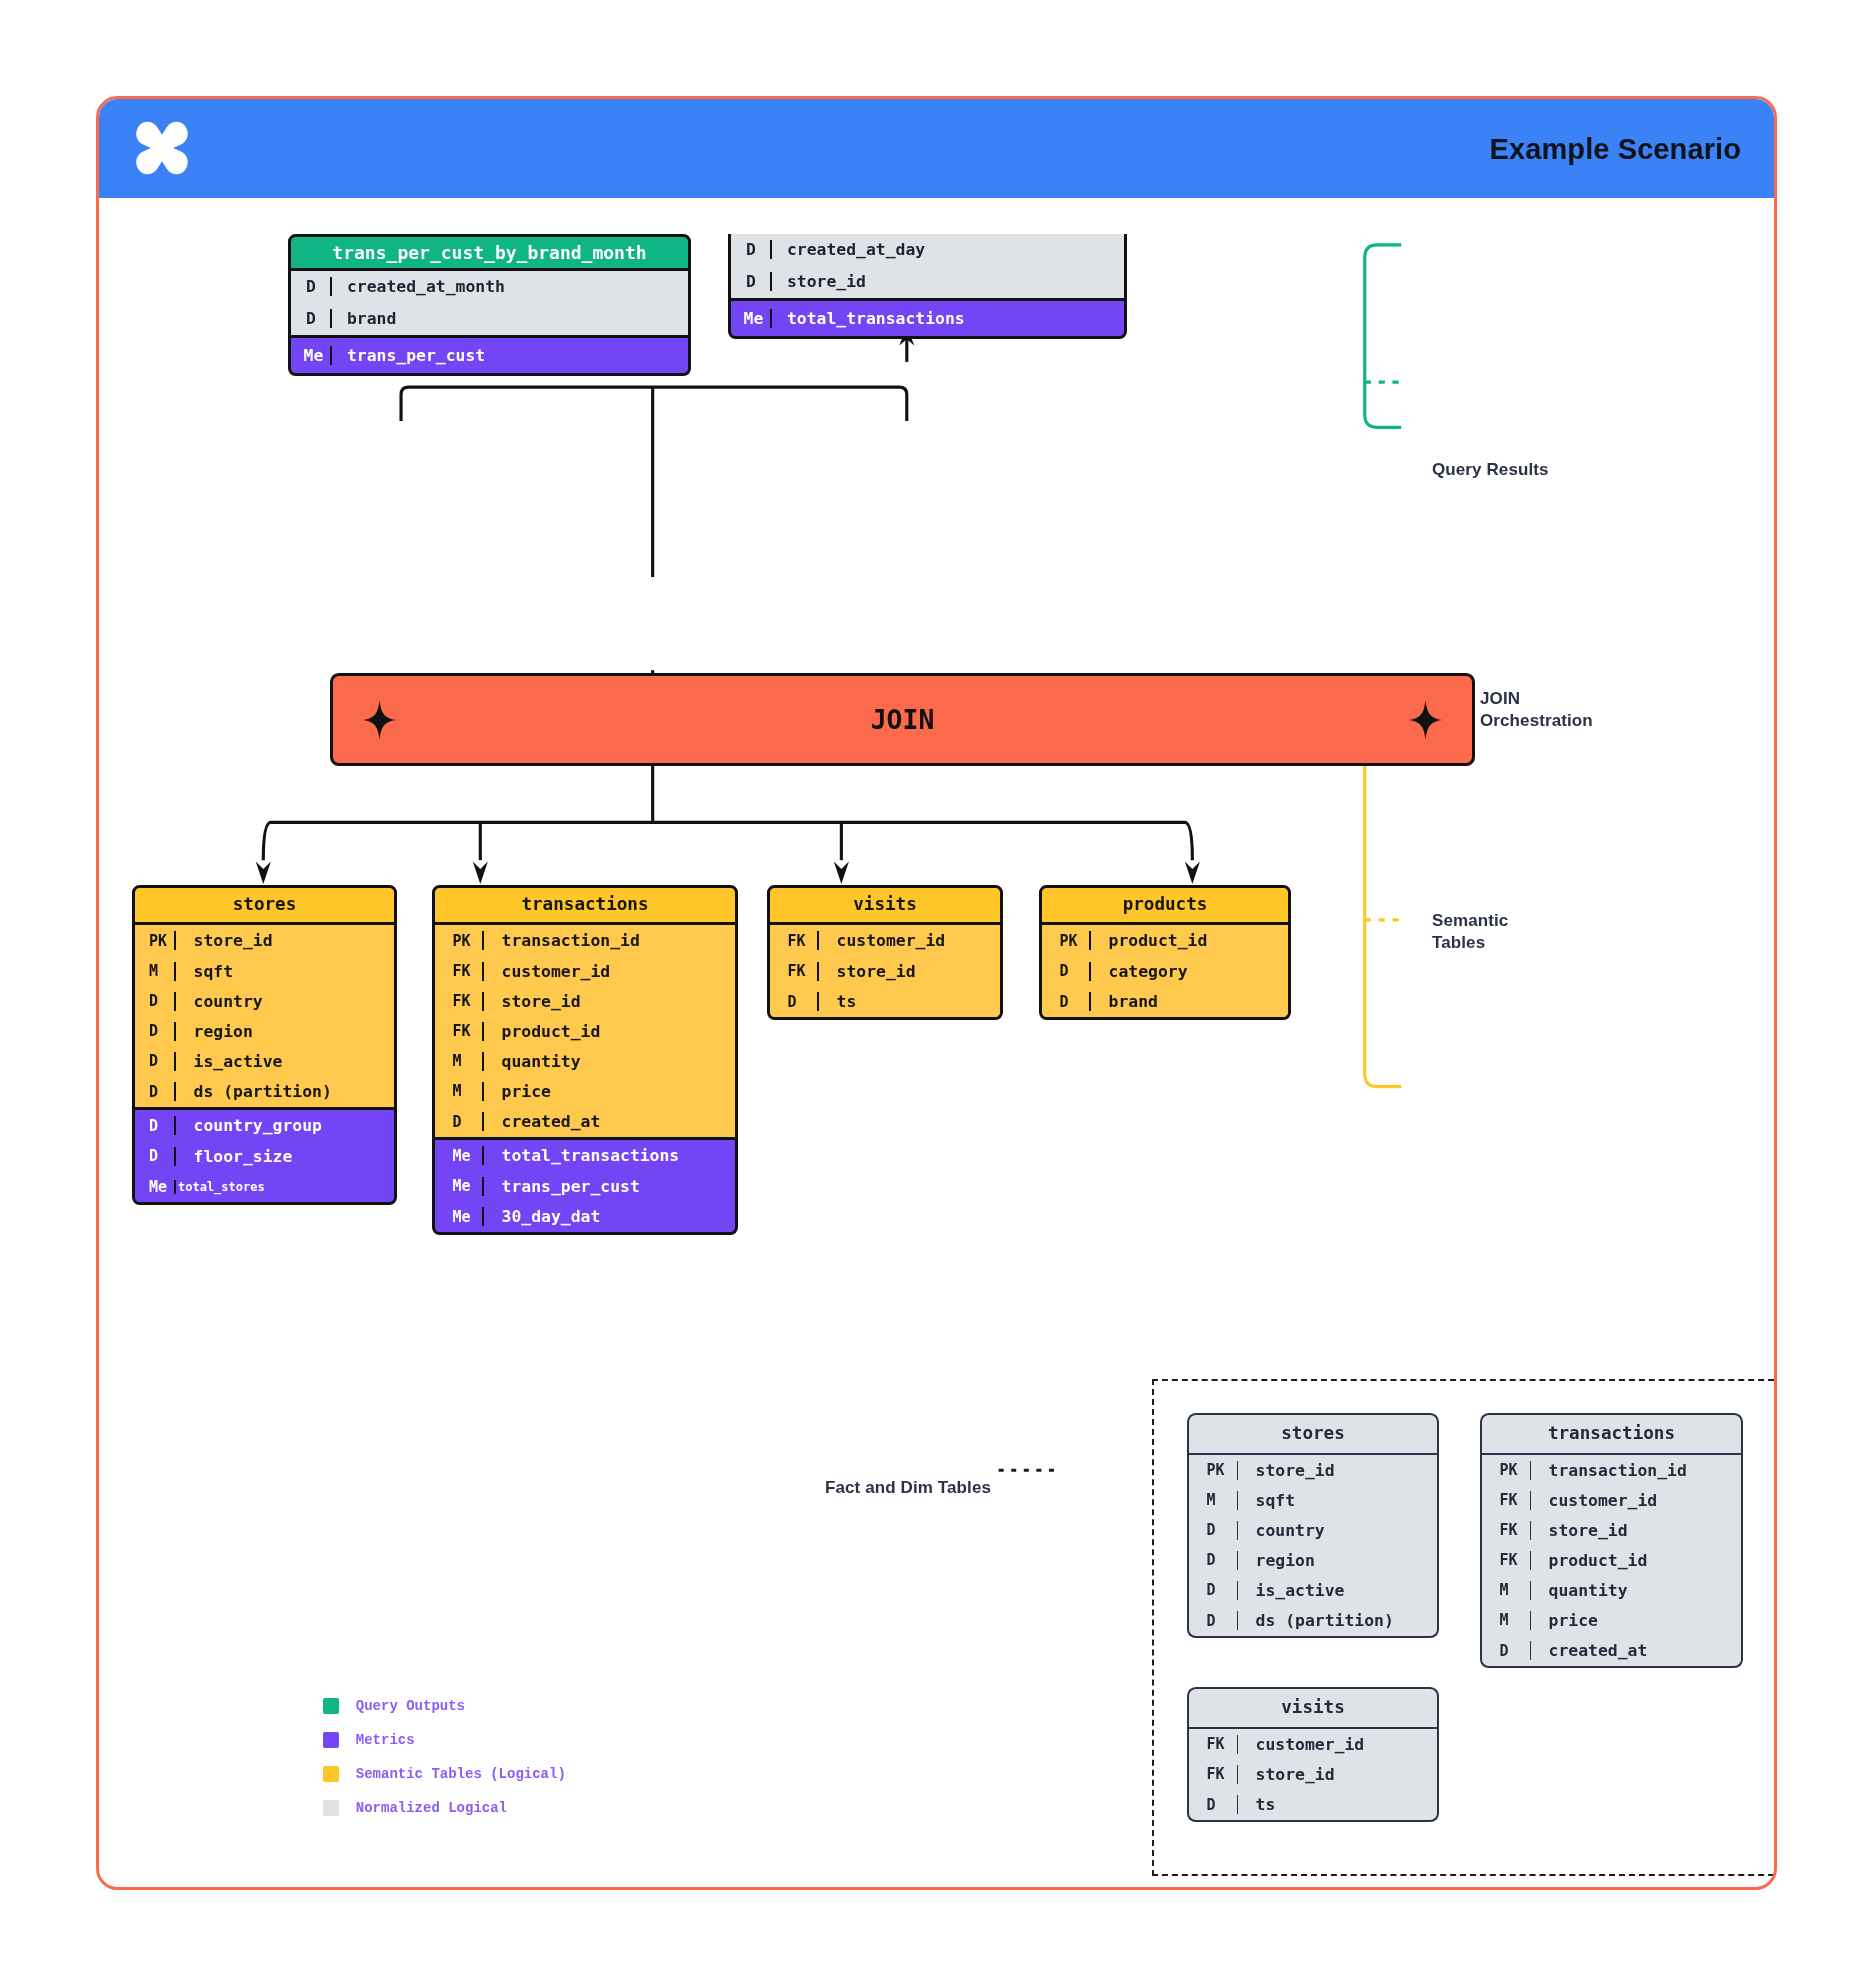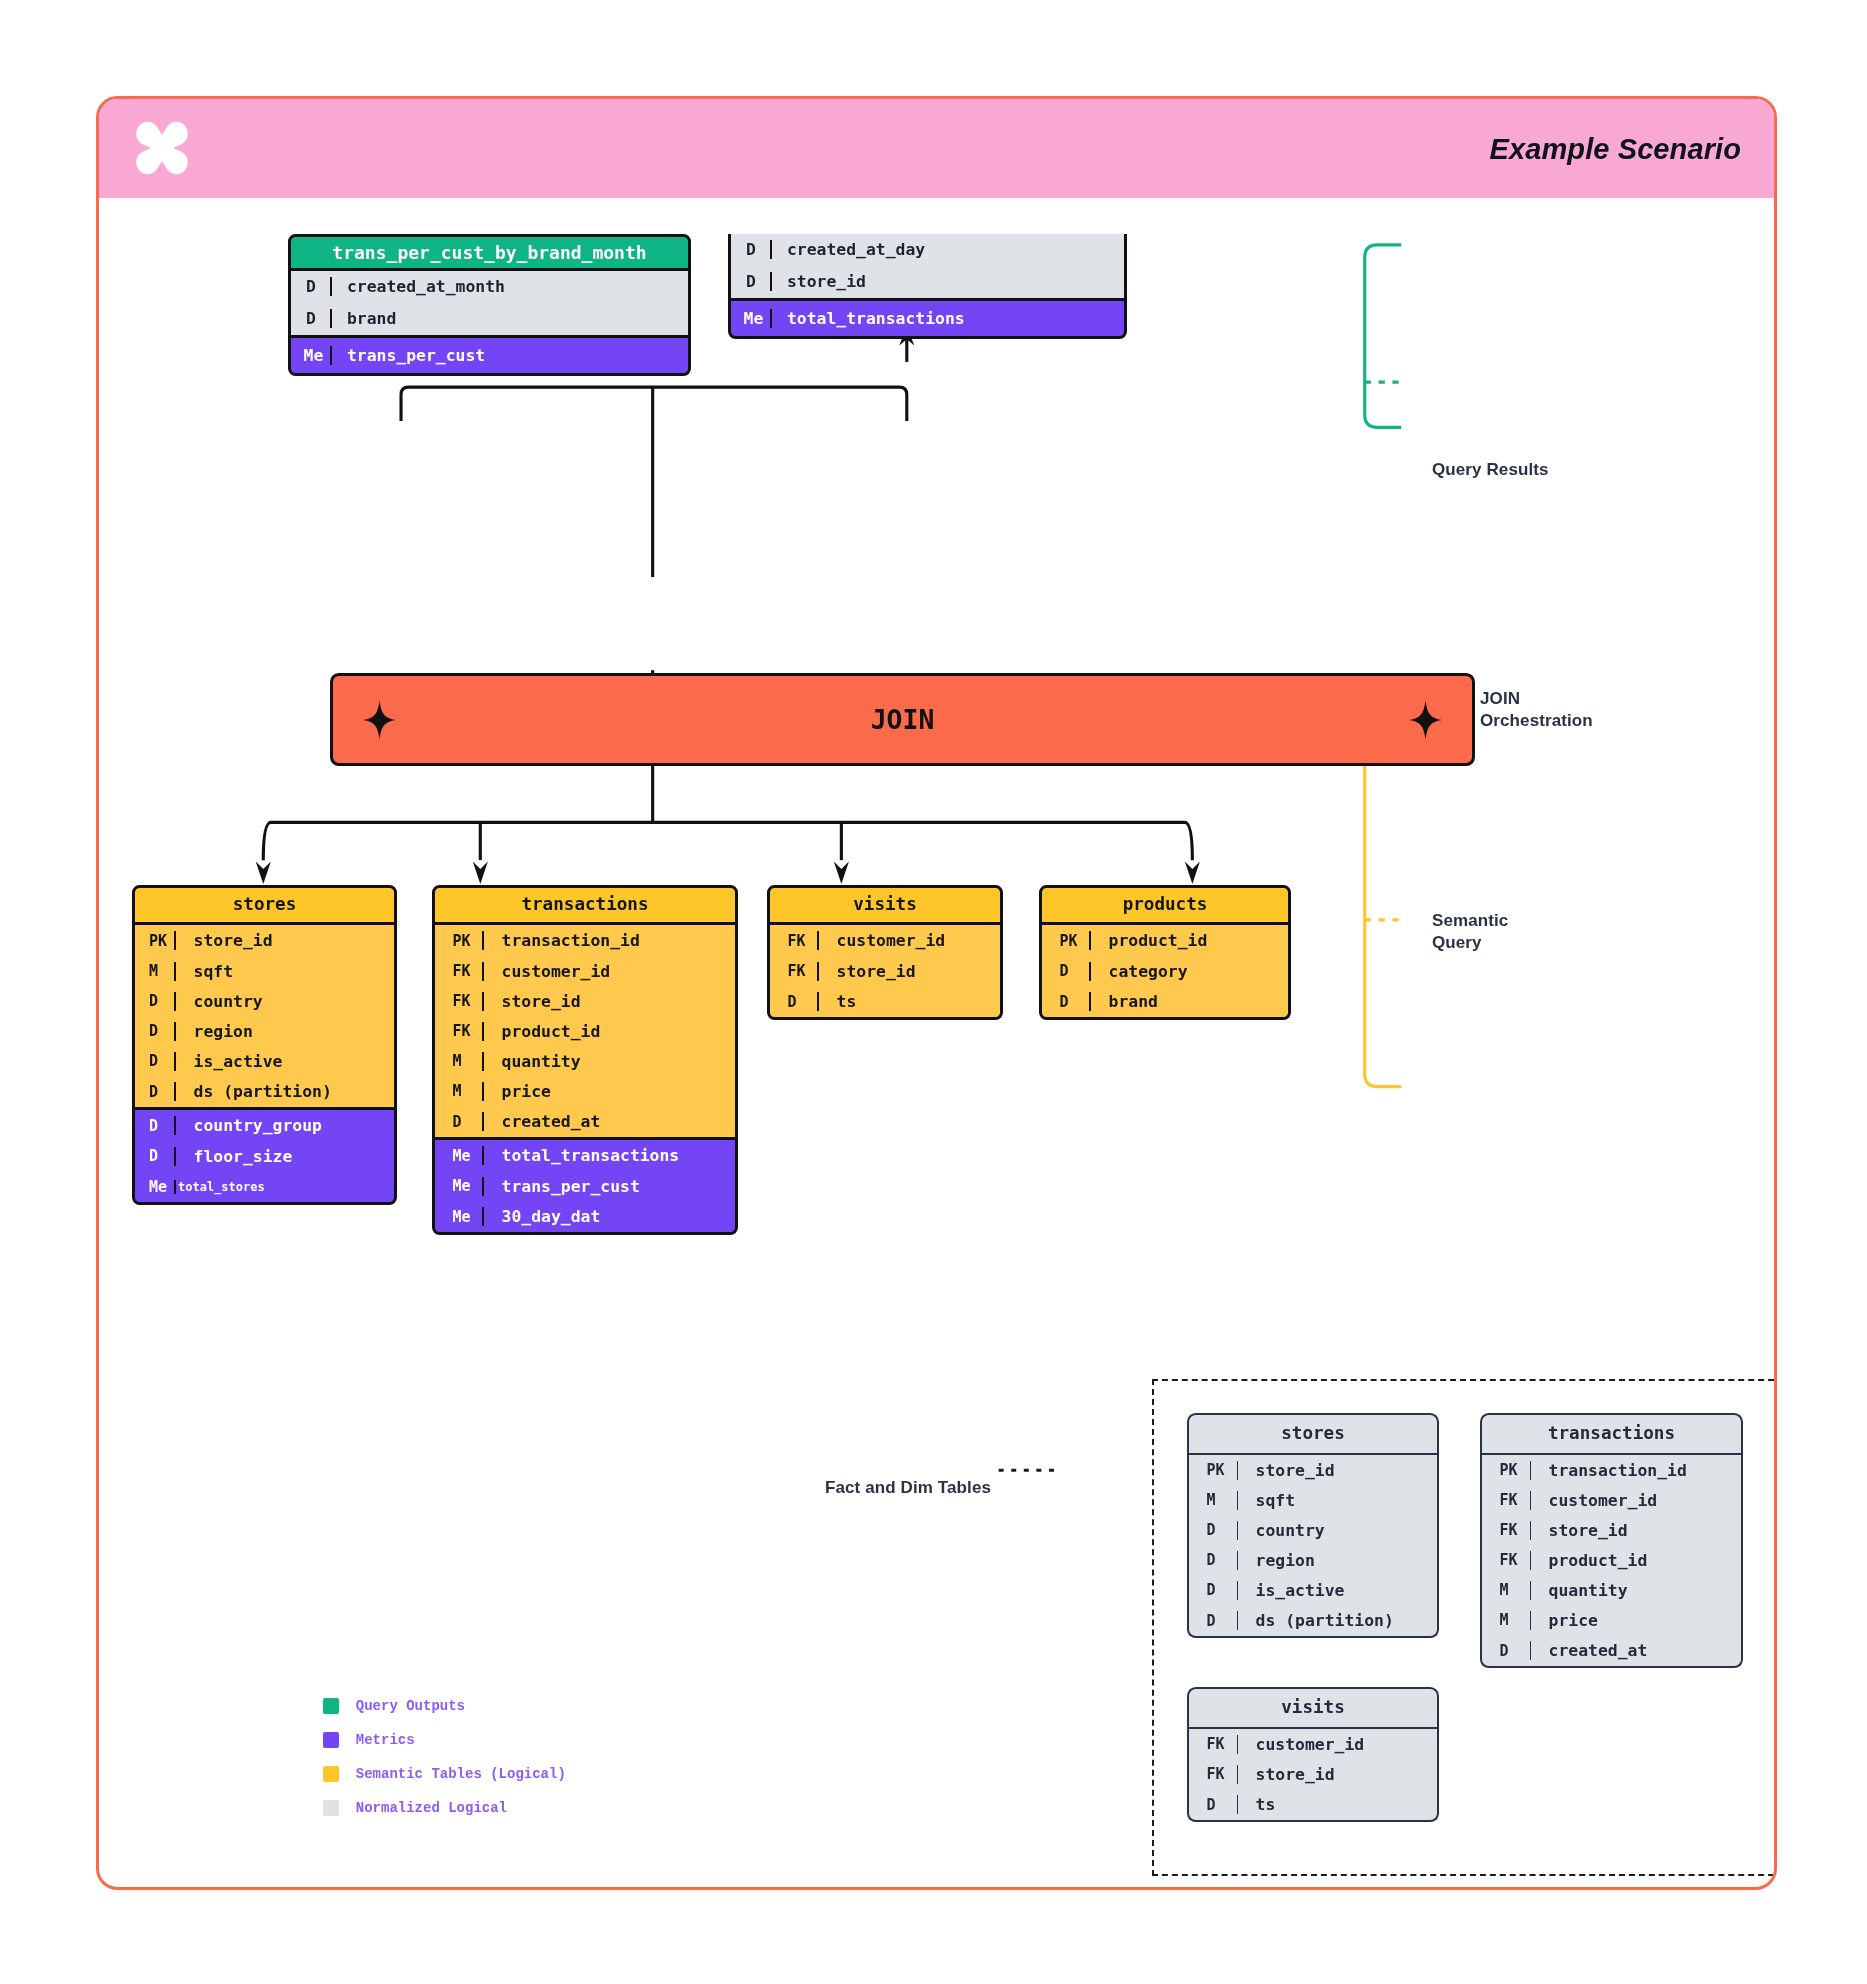--- a/index.html
+++ b/index.html
@@ -17,24 +17,23 @@
     left: 96px; top: 96px;
     width: 1681px; height: 1794px;
     border: 3.1px solid #fb6a4a;
     border-radius: 21.4px;
     background: #ffffff;
     overflow: hidden;
   }
   .card-header {
     position: absolute; left: 0; top: 0;
     width: 100%; height: 99px;
-    background: #f9a8d4;
+    background: #3b82f6;
     display: flex; align-items: center;
     border-radius: 17.6px 17.6px 0 0;
-    font-style: italic;
   }
   .logo-mark { position: absolute; left: 28px; top: 14px; width: 70px; height: 70px; }
   .header-title {
     position: absolute; right: 33px; top: 50%;
     transform: translateY(-50%);
     font-size: 29px; font-weight: 700; color: #10131c;
     letter-spacing: 0.1px;
   }
 
   
@@ -368,21 +367,21 @@
         </div>
         <div class="row" style="height:31px;">
           <span class="k" style="width:47px; padding-left:17.6px; font-size:15px;">D</span>
           <span class="v" style="padding-left:17.6px; font-size:16.4px;">brand</span>
         </div>
       </div>
     </div>
 
     <div class="ann-label" style="left:1333px; top:811px;">
       <div>Semantic</div>
-      <div>Query</div>
+      <div>Tables</div>
     </div>
 
     <div class="dotted-box"></div>
 
     <div class="tbl norm" style="left:1088px; top:1314px; width:252px;">
       <div class="cap norm-cap" style="height:42px; font-size:17.6px;">stores</div>
       <div class="sect last norm-body">
         <div class="row" style="height:30px;">
           <span class="k" style="width:48px; padding-left:17.6px; font-size:15px;">PK</span>
           <span class="v" style="padding-left:17.6px; font-size:16.4px;">store_id</span>

